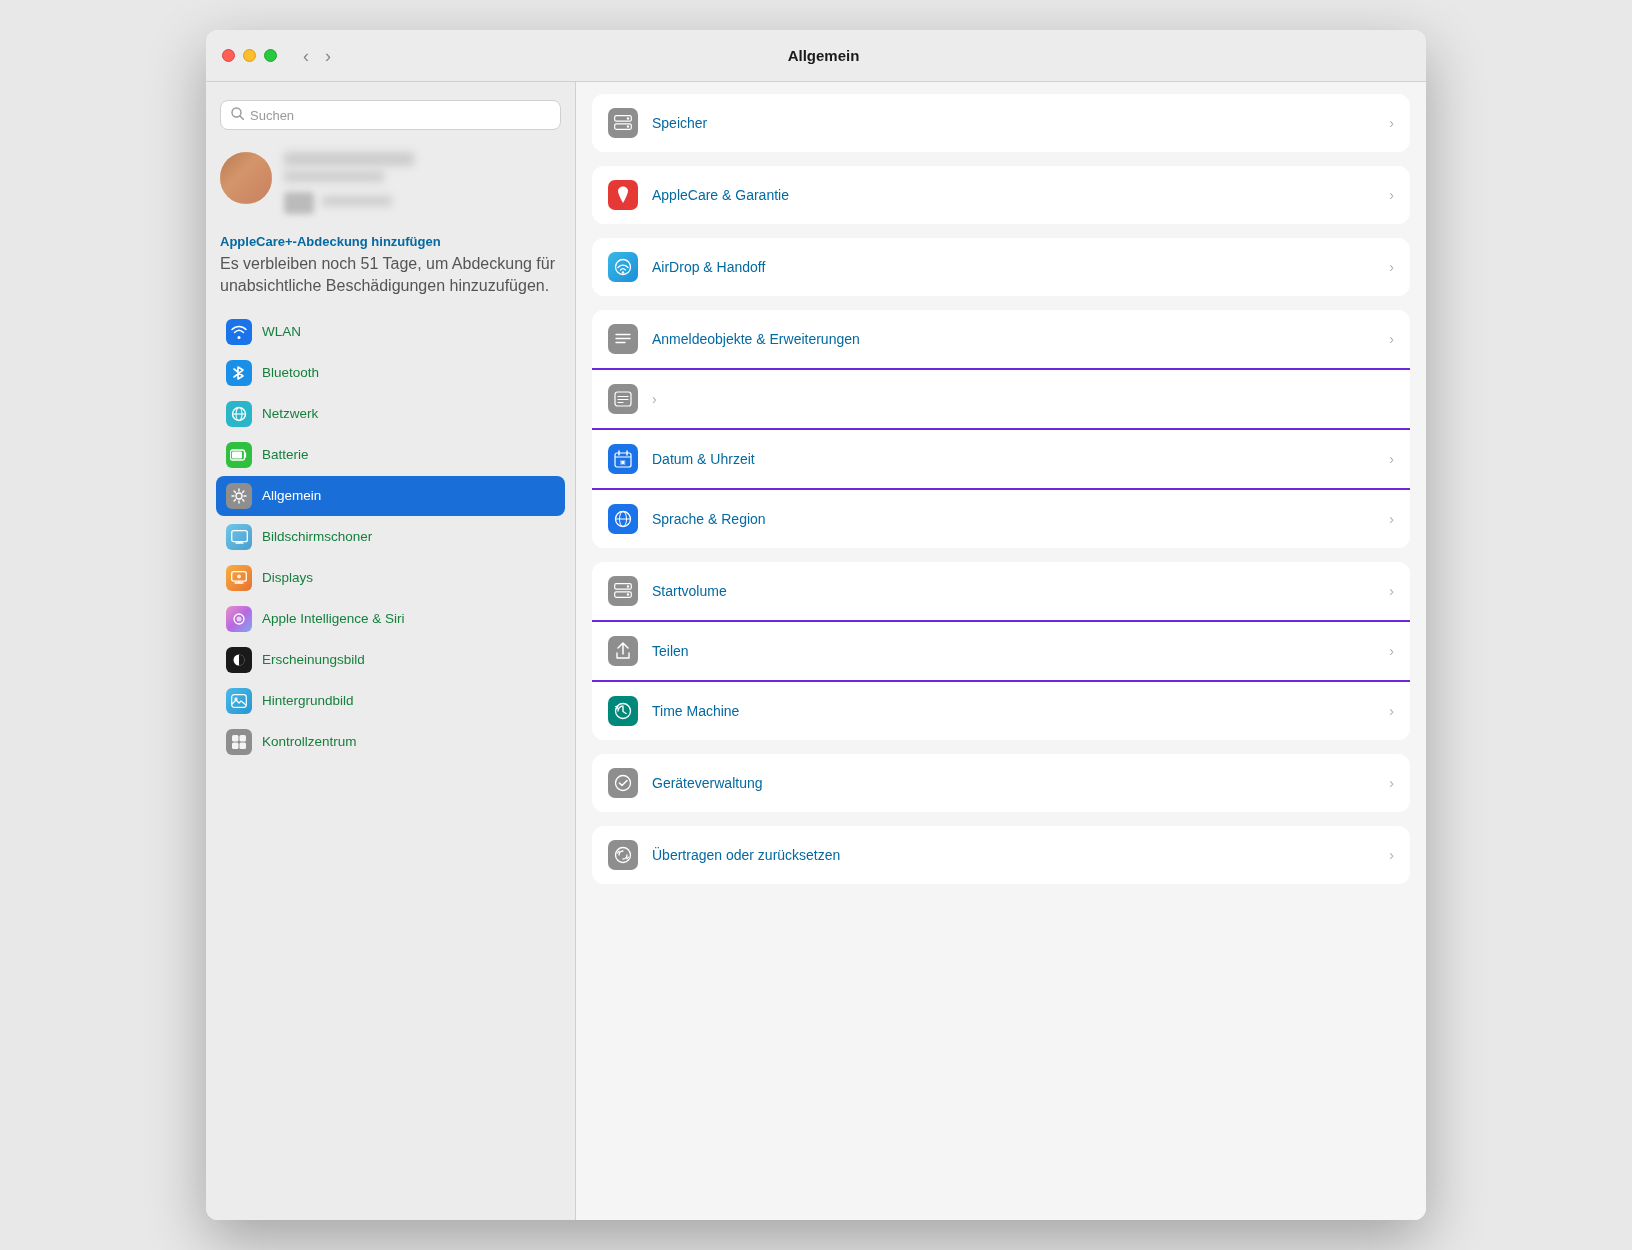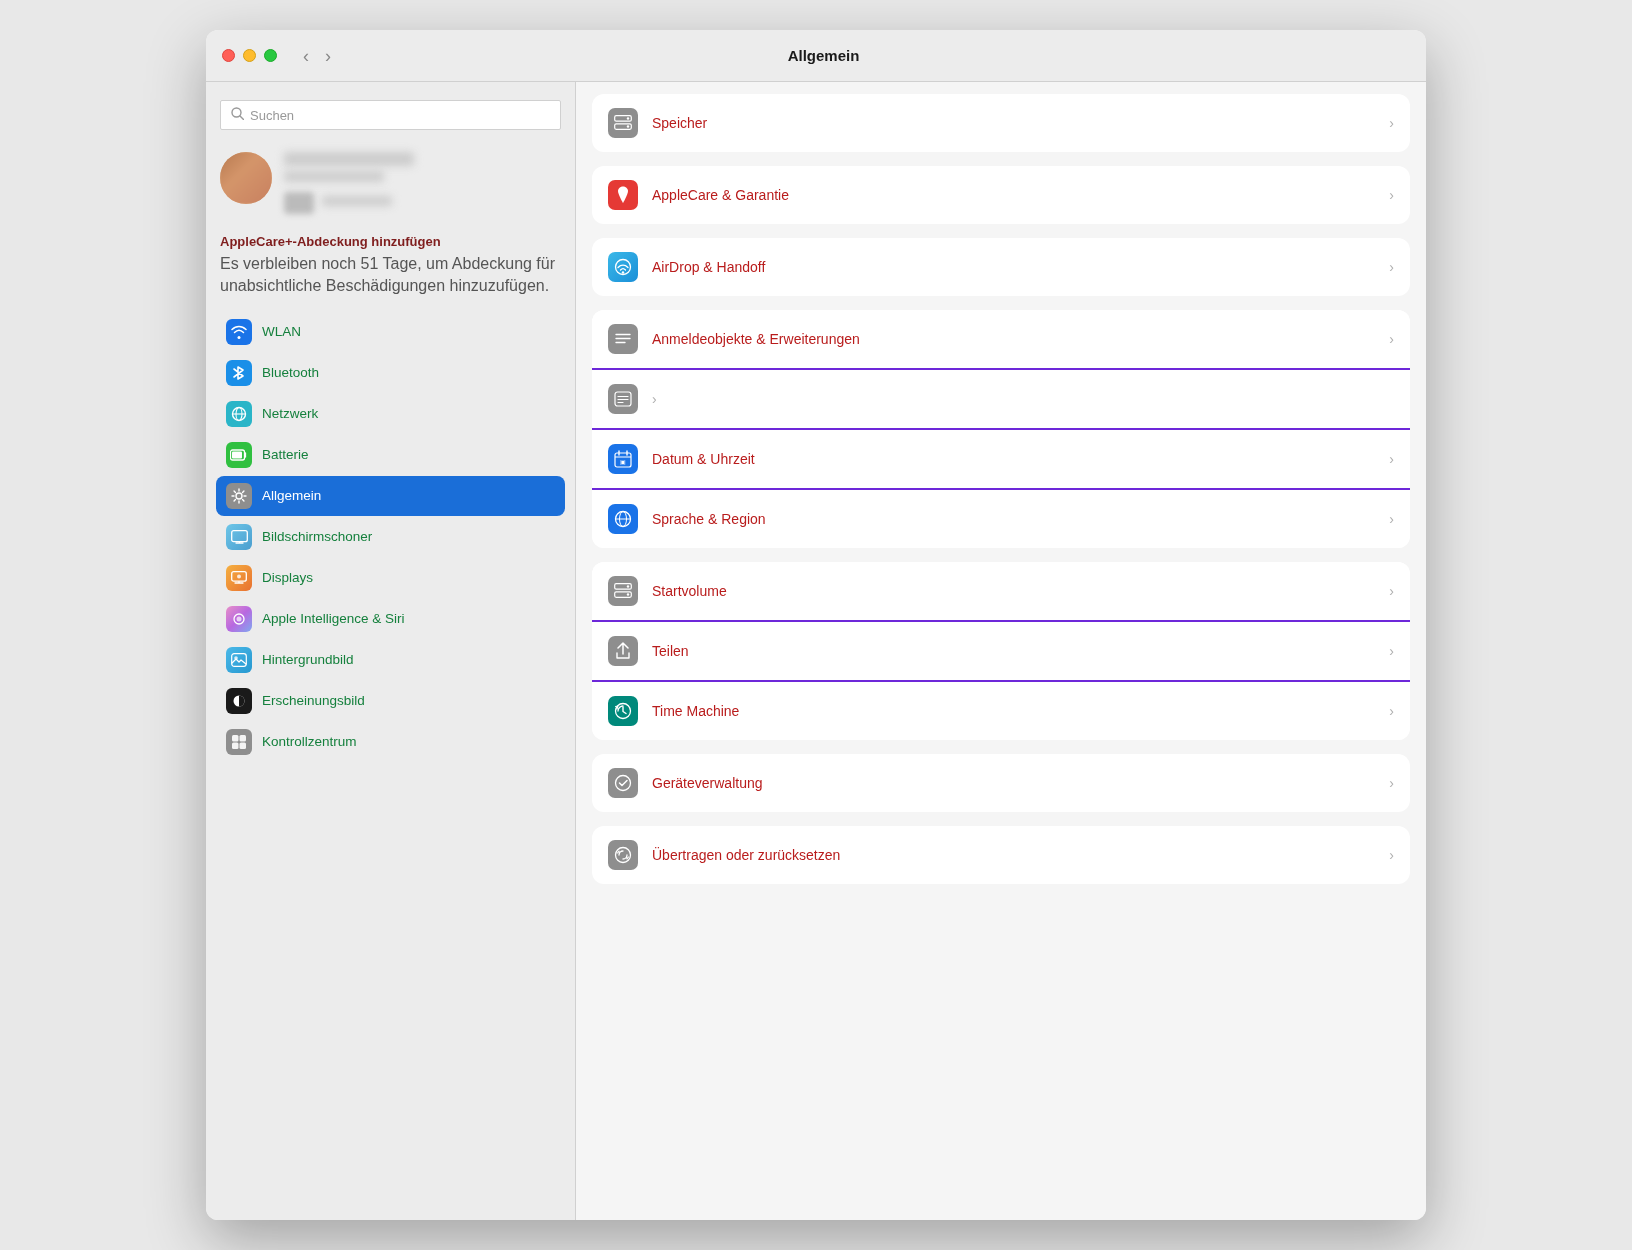--- a/index.html
+++ b/index.html
@@ -87,21 +87,21 @@
     .sidebar::-webkit-scrollbar { width: 6px; }
     .sidebar::-webkit-scrollbar-thumb { background: #c0c0c0; border-radius: 3px; }
     .search-container {
       padding: 6px 14px 14px;
     }
     .search-box {
       width: 100%;
       height: 30px;
       background: #ffffff;
       border: 1px solid #d0d0d0;
-      border-radius: 2px;
+      border-radius: 8px;
       display: flex;
       align-items: center;
       padding: 0 10px;
       gap: 6px;
     }
     .search-icon-svg {
       color: #8a8a8a;
       font-size: 13px;
     }
     .search-placeholder {
@@ -170,21 +170,21 @@
       width: 70px;
       margin-top: 4px;
       filter: blur(4px);
     }
     .applecare-text {
       padding: 4px 14px 14px;
     }
     .applecare-title {
       font-size: 13px;
       font-weight: 600;
-      color: #7f1d1d;
+      color: #0369a1;
       margin-bottom: 4px;
     }
     .applecare-desc {
       font-size: 16px;
       color: #555;
       line-height: 1.4;
     }
     
     .sidebar-section {
       padding: 0 10px;
@@ -259,21 +259,21 @@
       border-radius: 7px;
       display: flex;
       align-items: center;
       justify-content: center;
       flex-shrink: 0;
       font-size: 16px;
     }
     .settings-row-label {
       flex: 1;
       font-size: 14px;
-      color: #b91c1c;
+      color: #0369a1;
     }
     .chevron {
       color: #b0b0b0;
       font-size: 14px;
     }
   </style>
 </head>
 <body>
 
 <div class="window">
@@ -408,38 +408,38 @@
           <div class="sidebar-icon" style="background: linear-gradient(135deg, #e890c8, #b868e0, #80a8f0);">
             <svg width="14" height="14" viewBox="0 0 14 14" fill="none">
               <circle cx="7" cy="7" r="5" stroke="white" stroke-width="1.3" fill="none"></circle>
               <circle cx="7" cy="7" r="2.5" fill="white" opacity="0.7"></circle>
             </svg>
           </div>
           <span class="sidebar-label">Apple Intelligence &amp; Siri</span>
         </div>
 
         <div class="sidebar-item">
+          <div class="sidebar-icon" style="background: #1a1a1a;">
+            <svg width="16" height="16" viewBox="0 0 16 16" fill="none">
+              <circle cx="8" cy="8" r="5.5" fill="white"></circle>
+              <path d="M8 2.5A5.5 5.5 0 0 1 8 13.5Z" fill="#1a1a1a"></path>
+            </svg>
+          </div>
+          <span class="sidebar-label">Erscheinungsbild</span>
+        </div>
+
+        <div class="sidebar-item">
           <div class="sidebar-icon" style="background: linear-gradient(135deg, #4ab8e8, #2698d0);">
             <svg width="16" height="14" viewBox="0 0 16 14" fill="none">
               <rect x="0.7" y="0.7" width="14.6" height="12.6" rx="2.5" stroke="white" stroke-width="1.2" fill="none"></rect>
               <circle cx="5" cy="5" r="1.8" fill="white" opacity="0.8"></circle>
               <path d="M1 10l4-4 3 3 2-2 5 4" stroke="white" stroke-width="1.2" stroke-linecap="round" stroke-linejoin="round" fill="none"></path>
             </svg>
           </div>
           <span class="sidebar-label">Hintergrundbild</span>
-        </div>
-
-        <div class="sidebar-item">
-          <div class="sidebar-icon" style="background: #1a1a1a;">
-            <svg width="16" height="16" viewBox="0 0 16 16" fill="none">
-              <circle cx="8" cy="8" r="5.5" fill="white"></circle>
-              <path d="M8 2.5A5.5 5.5 0 0 1 8 13.5Z" fill="#1a1a1a"></path>
-            </svg>
-          </div>
-          <span class="sidebar-label">Erscheinungsbild</span>
         </div>
 
         <div class="sidebar-item">
           <div class="sidebar-icon icon-gray">
             <svg width="16" height="16" viewBox="0 0 16 16" fill="none">
               <rect x="1" y="1" width="6.5" height="6.5" rx="1.5" fill="white" opacity="0.9"></rect>
               <rect x="8.5" y="1" width="6.5" height="6.5" rx="1.5" fill="white" opacity="0.9"></rect>
               <rect x="1" y="8.5" width="6.5" height="6.5" rx="1.5" fill="white" opacity="0.9"></rect>
               <rect x="8.5" y="8.5" width="6.5" height="6.5" rx="1.5" fill="white" opacity="0.9"></rect>
             </svg>

